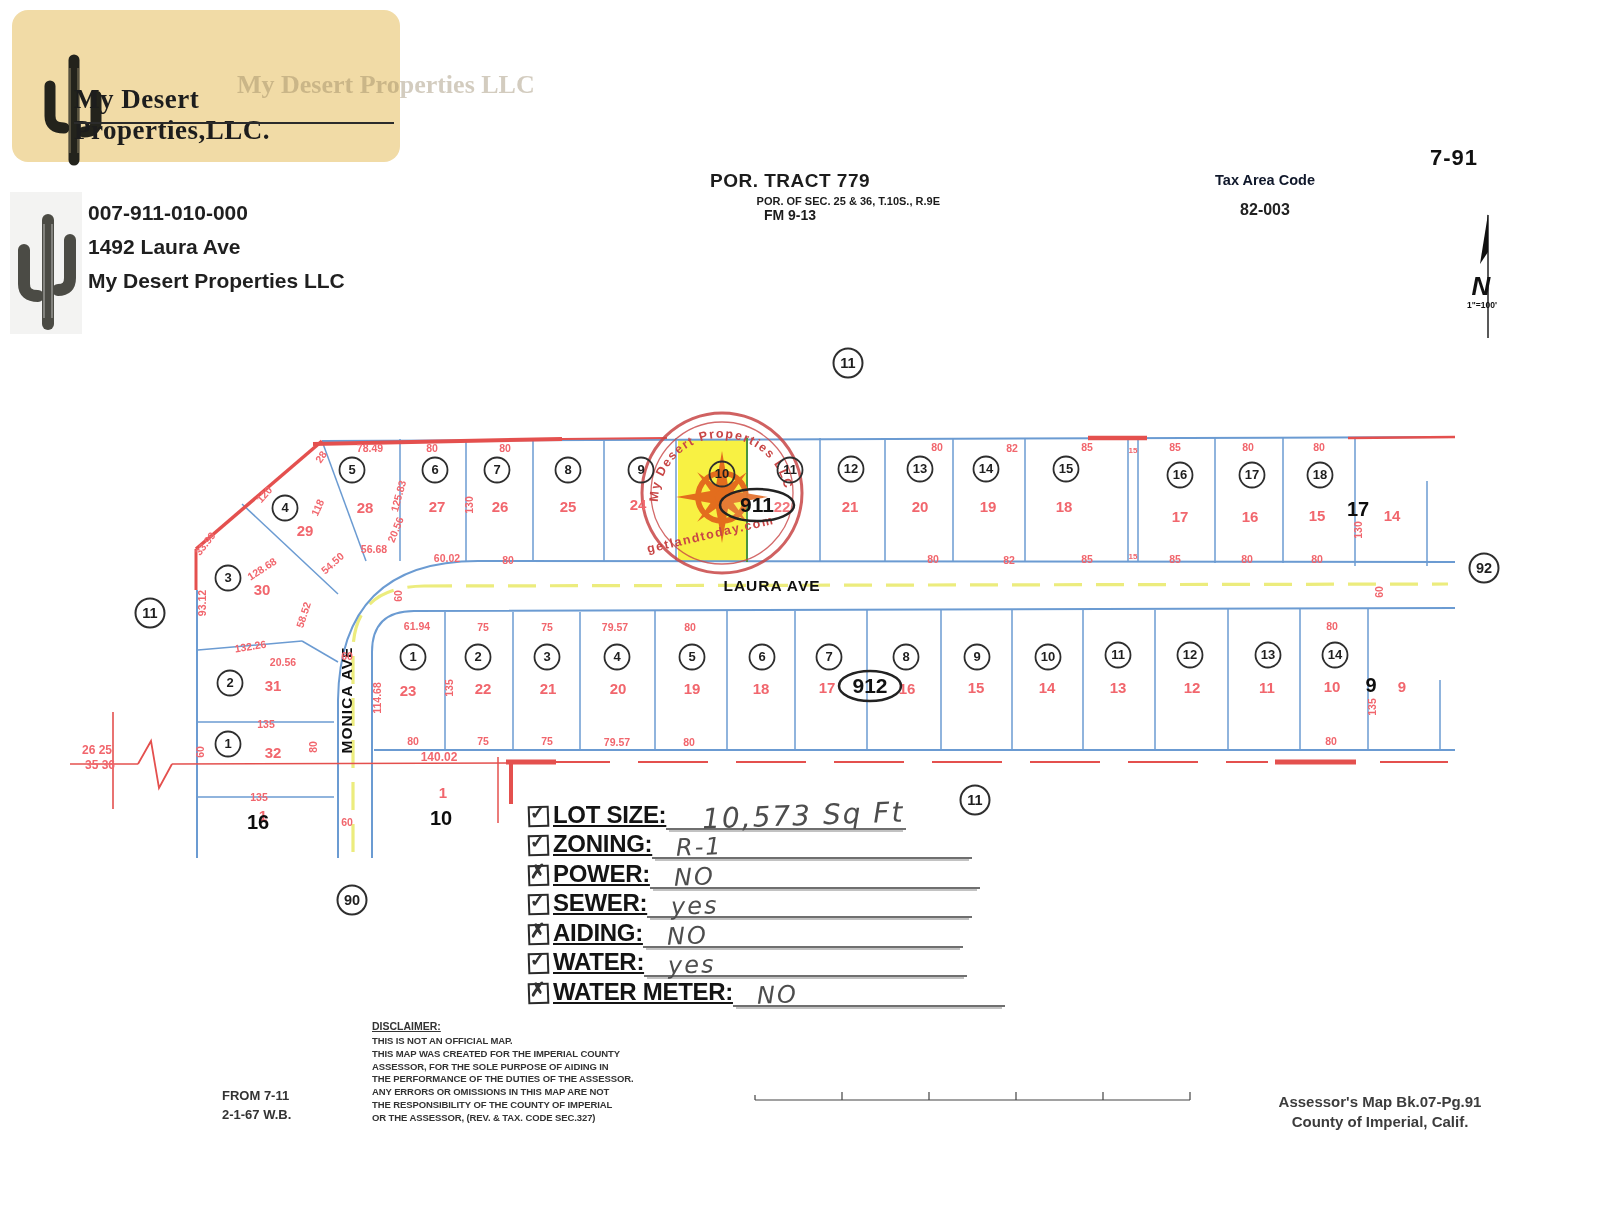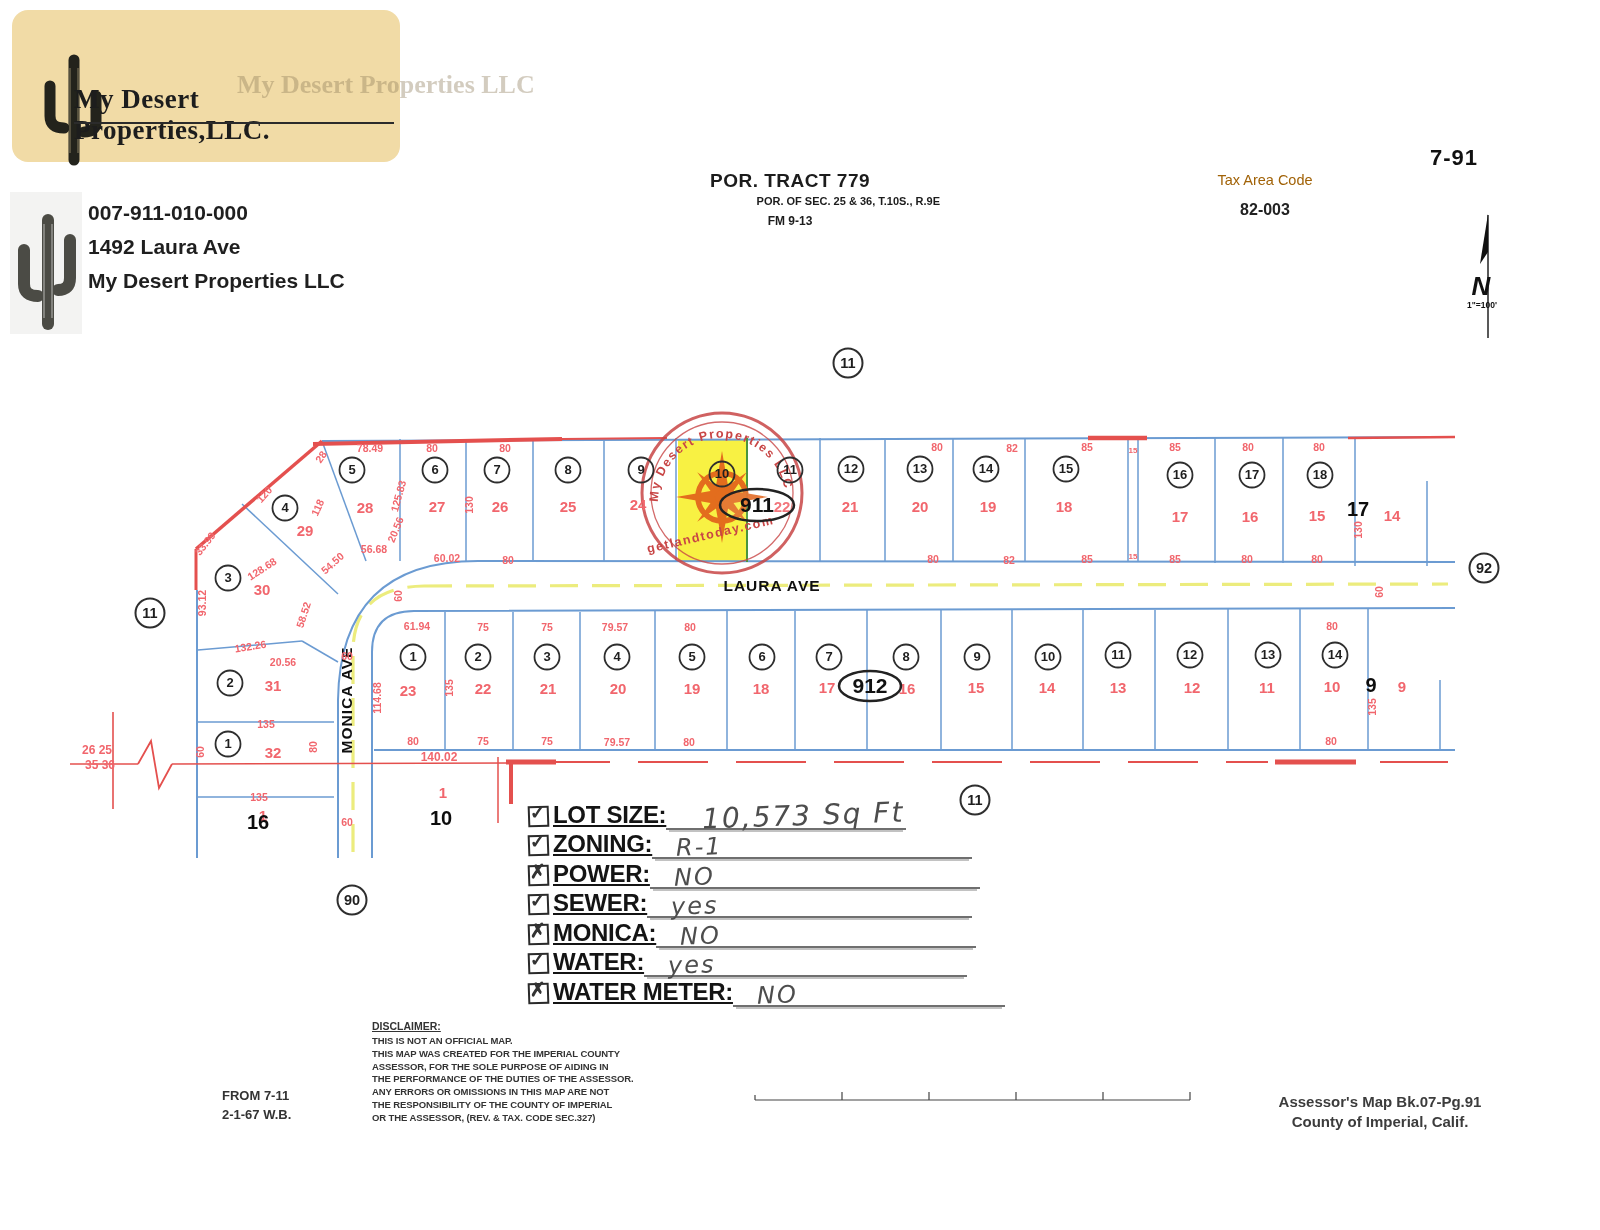--- a/index.html
+++ b/index.html
@@ -14,23 +14,23 @@
             font-size:26px;color:rgba(140,122,88,.38);white-space:nowrap;}
   .lh-rule{left:62px;top:112px;width:320px;height:0;border-top:2.5px solid #2b2b2b;}
   .lh-addr{left:63px;top:119px;font-size:13.5px;font-weight:bold;color:#222;letter-spacing:.2px;}
   .photo{left:10px;top:192px;width:72px;height:142px;background:#f3f3f2;}
   
   .prop{left:88px;top:196px;font-size:21px;font-weight:600;line-height:34px;color:#1f1f1f;}
   
   .map-title{left:640px;top:170px;width:300px;text-align:center;}
   .map-title .t1{font-size:19px;font-weight:bold;letter-spacing:.5px;}
   .map-title .t2{font-size:11px;font-weight:bold;margin-top:3px;text-align:right;}
-  .map-title .t3{font-size:12px;font-weight:bold;margin-top:7px;}
+  .map-title .t3{font-size:14px;font-weight:bold;margin-top:0;}
   .tax{left:1180px;top:172px;width:170px;text-align:center;}
-  .tax .t1{font-size:14.5px;font-weight:400;color:#a16207;}
+  .tax .t1{font-size:14.5px;font-weight:700;color:#0f172a;}
   .tax .t2{font-size:16px;font-weight:600;color:#222;margin-top:13px;}
   .pagecode{left:1430px;top:145px;font-size:22px;font-weight:bold;color:#111;letter-spacing:1px;}
   
   .checklist{left:528px;top:800px;}
   .cl-row{display:flex;align-items:flex-end;height:29.5px;position:relative;}
   .cl-box{width:17px;height:17px;border:2.5px solid #2a2a2a;margin:0 4px 3px 0;position:relative;
           flex:0 0 auto;transform:rotate(-2deg);background:transparent;}
   .cl-mark{position:absolute;left:0px;top:-7px;font-size:19px;font-weight:bold;color:#333;}
   .cl-label{font-size:24px;font-weight:bold;color:#141414;letter-spacing:-.3px;white-space:nowrap;
             padding-bottom:1px;text-decoration:underline;}
@@ -449,21 +449,21 @@
         </span>
       <span class="cl-label">SEWER:</span>
       <span class="cl-line" style="width:325px;">
           <span class="cl-val">yes</span>
         </span>
     </div>
     <div class="cl-row">
       <span class="cl-box">
           <span class="cl-mark">✗</span>
         </span>
-      <span class="cl-label">MONICA:</span>
+      <span class="cl-label">AIDING:</span>
       <span class="cl-line" style="width:320px;">
           <span class="cl-val">NO</span>
         </span>
     </div>
     <div class="cl-row">
       <span class="cl-box">
           <span class="cl-mark">✓</span>
         </span>
       <span class="cl-label">WATER:</span>
       <span class="cl-line" style="width:323px;">

